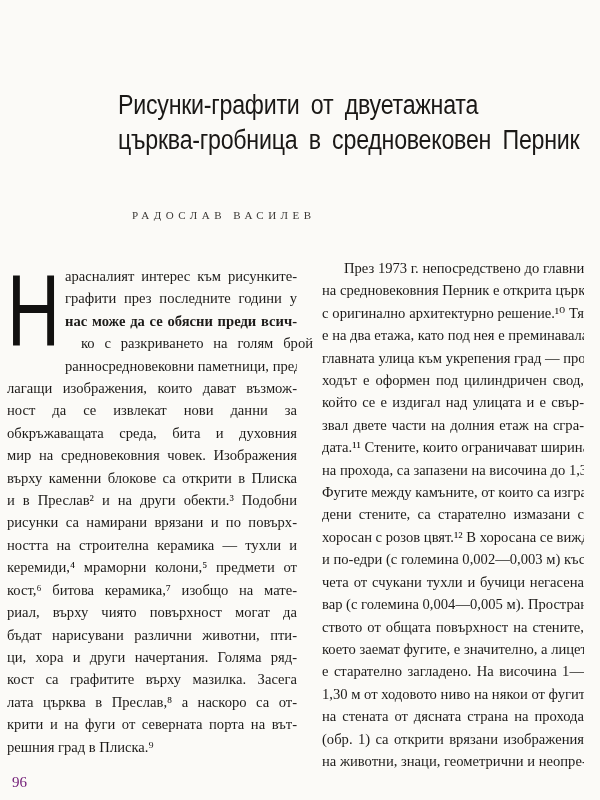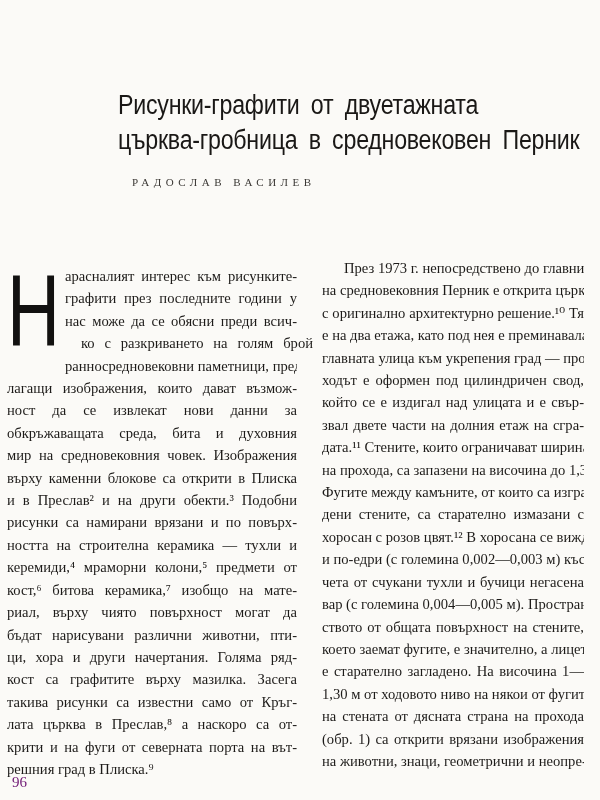--- a/index.html
+++ b/index.html
@@ -15,21 +15,21 @@
       position: absolute; left: 118px; top: 88px; width: 480px;
       font-family: "Liberation Sans", "DejaVu Sans", sans-serif;
       font-stretch: condensed;
       font-size: 27px; line-height: 35px; color: #1a1816;
       letter-spacing: -0.3px;
       transform: scaleX(0.86); transform-origin: left top;
       white-space: nowrap;
     }
     .title .line { display: block; word-spacing: 6px; }
     .author {
-      position: absolute; left: 132px; top: 176px;
+      position: absolute; left: 132px; top: 209px;
       font-size: 11px; letter-spacing: 4.5px; color: #3b3835;
       font-family: "Liberation Serif", serif;
     }
     .col {
       position: absolute; top: 265px; width: 270px;
       font-size: 14.6px; line-height: 22.4px;
       text-align: justify;
       color: #1d1b19;
     }
     .col .ln { display: block; white-space: nowrap; text-align-last: justify; overflow: hidden; }
@@ -59,38 +59,37 @@
     <span class="line">Рисунки-графити от двуетажната</span>
     <span class="line">църква-гробница в средновековен Перник</span>
   </h1>
 
   <div class="author">РАДОСЛАВ ВАСИЛЕВ</div>
 
   <div class="col left" id="leftcol">
     <span class="dropcap">Н</span>
   <span class="ln" style="margin-left: 31px; width: 232px;">арасналият интерес към рисунките-</span>
       <span class="ln" style="margin-left: 58px; width: 232px;">графити през последните години у</span>
-      <span class="ln" style="margin-left: 58px; width: 232px;">нас може да се обясни преди всич-</span>
+      <span class="ln" style="margin-left: 58px; width: 232px; font-weight: bold;">нас може да се обясни преди всич-</span>
       <span class="ln" style="margin-left: 74px; width: 232px;">ко с разкриването на голям брой</span>
       <span class="ln" style="margin-left: 58px; width: 232px;">ранносредновековни паметници, пред-</span>
       <span class="ln">лагащи изображения, които дават възмож-</span>
       <span class="ln">ност да се извлекат нови данни за</span>
       <span class="ln">обкръжаващата среда, бита и духовния</span>
       <span class="ln">мир на средновековния човек. Изображения</span>
       <span class="ln">върху каменни блокове са открити в Плиска</span>
       <span class="ln">и в Преслав² и на други обекти.³ Подобни</span>
       <span class="ln">рисунки са намирани врязани и по повърх-</span>
       <span class="ln">ността на строителна керамика — тухли и</span>
       <span class="ln">керемиди,⁴ мраморни колони,⁵ предмети от</span>
       <span class="ln">кост,⁶ битова керамика,⁷ изобщо на мате-</span>
       <span class="ln">риал, върху чиято повърхност могат да</span>
       <span class="ln">бъдат нарисувани различни животни, пти-</span>
       <span class="ln">ци, хора и други начертания. Голяма ряд-</span>
       <span class="ln">кост са графитите върху мазилка. Засега</span>
-      <span class="ln">такива рисунки са известни само от Кръг-</span>
       <span class="ln">лата църква в Преслав,⁸ а наскоро са от-</span>
       <span class="ln">крити и на фуги от северната порта на вът-</span>
       <span class="ln last">решния град в Плиска.⁹</span>
     </div>
 
   <div class="col right" id="rightcol">
       <span class="ln first">През 1973 г. непосредствено до главния</span>
       <span class="ln">на средновековния Перник е открита църква</span>
       <span class="ln">с оригинално архитектурно решение.¹⁰ Тя</span>
       <span class="ln">е на два етажа, като под нея е преминавала</span>

